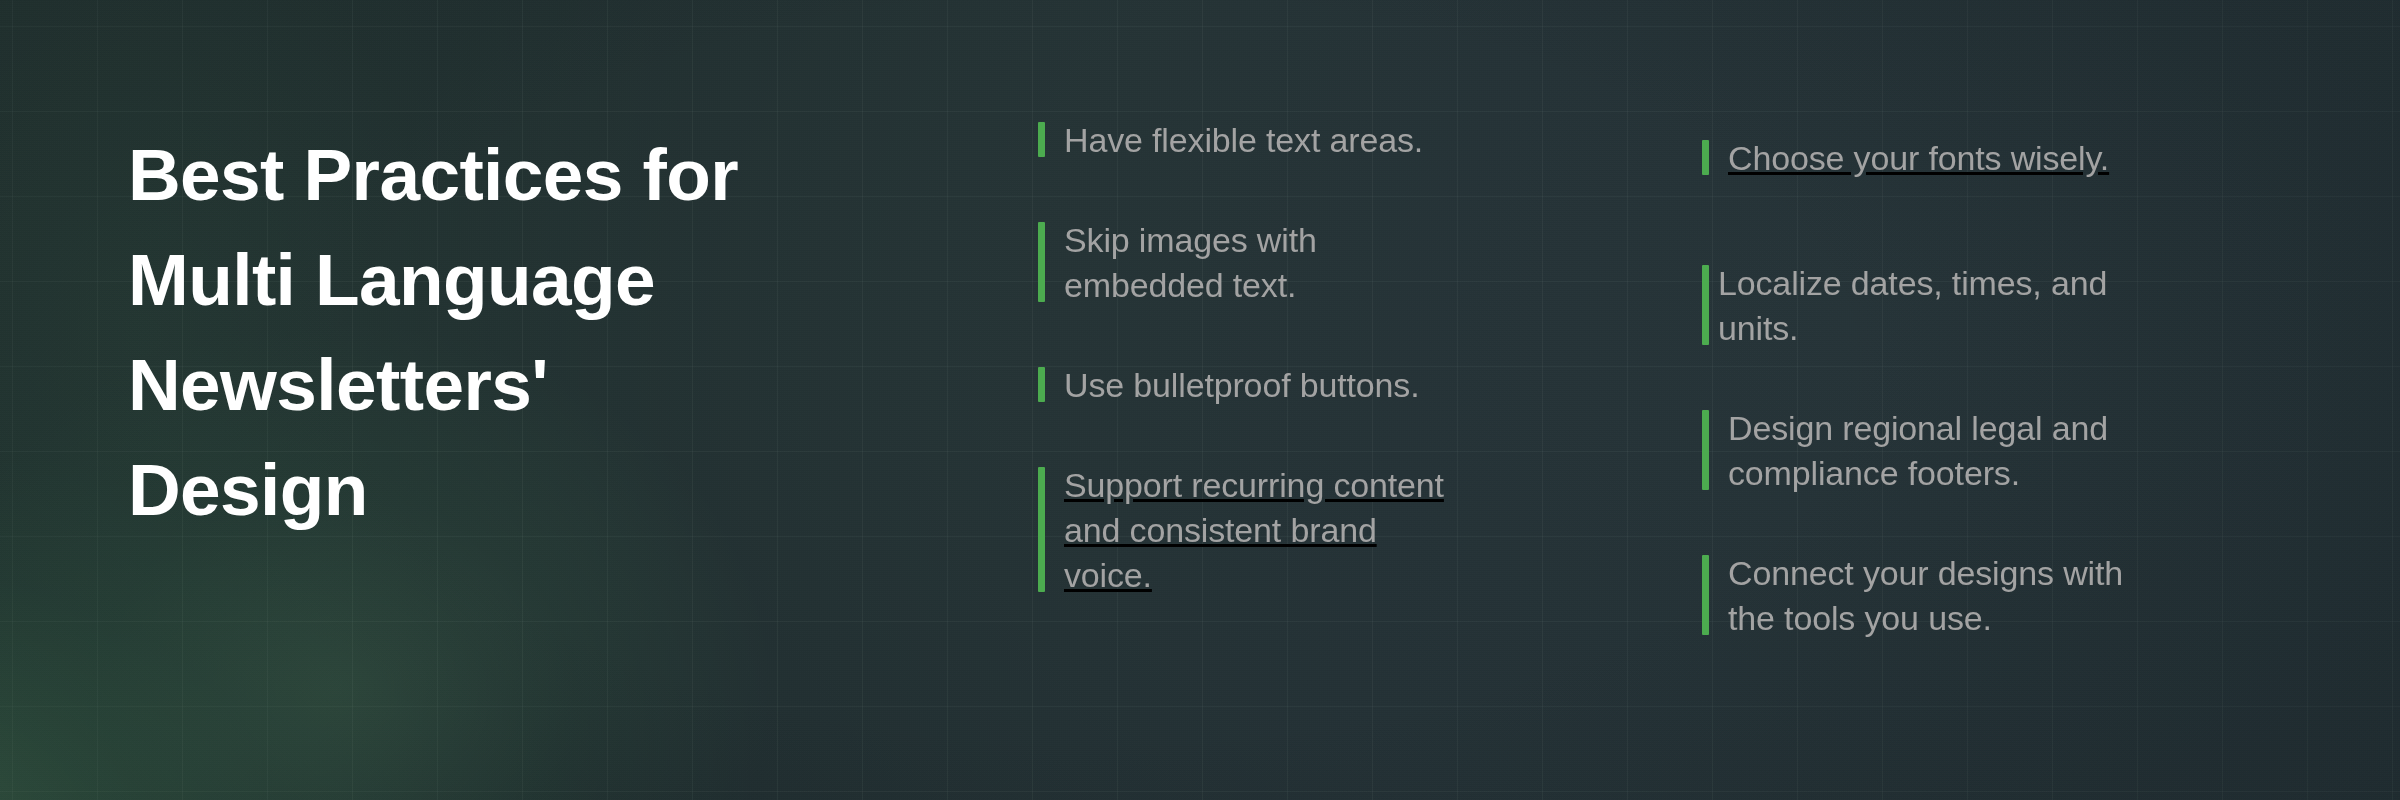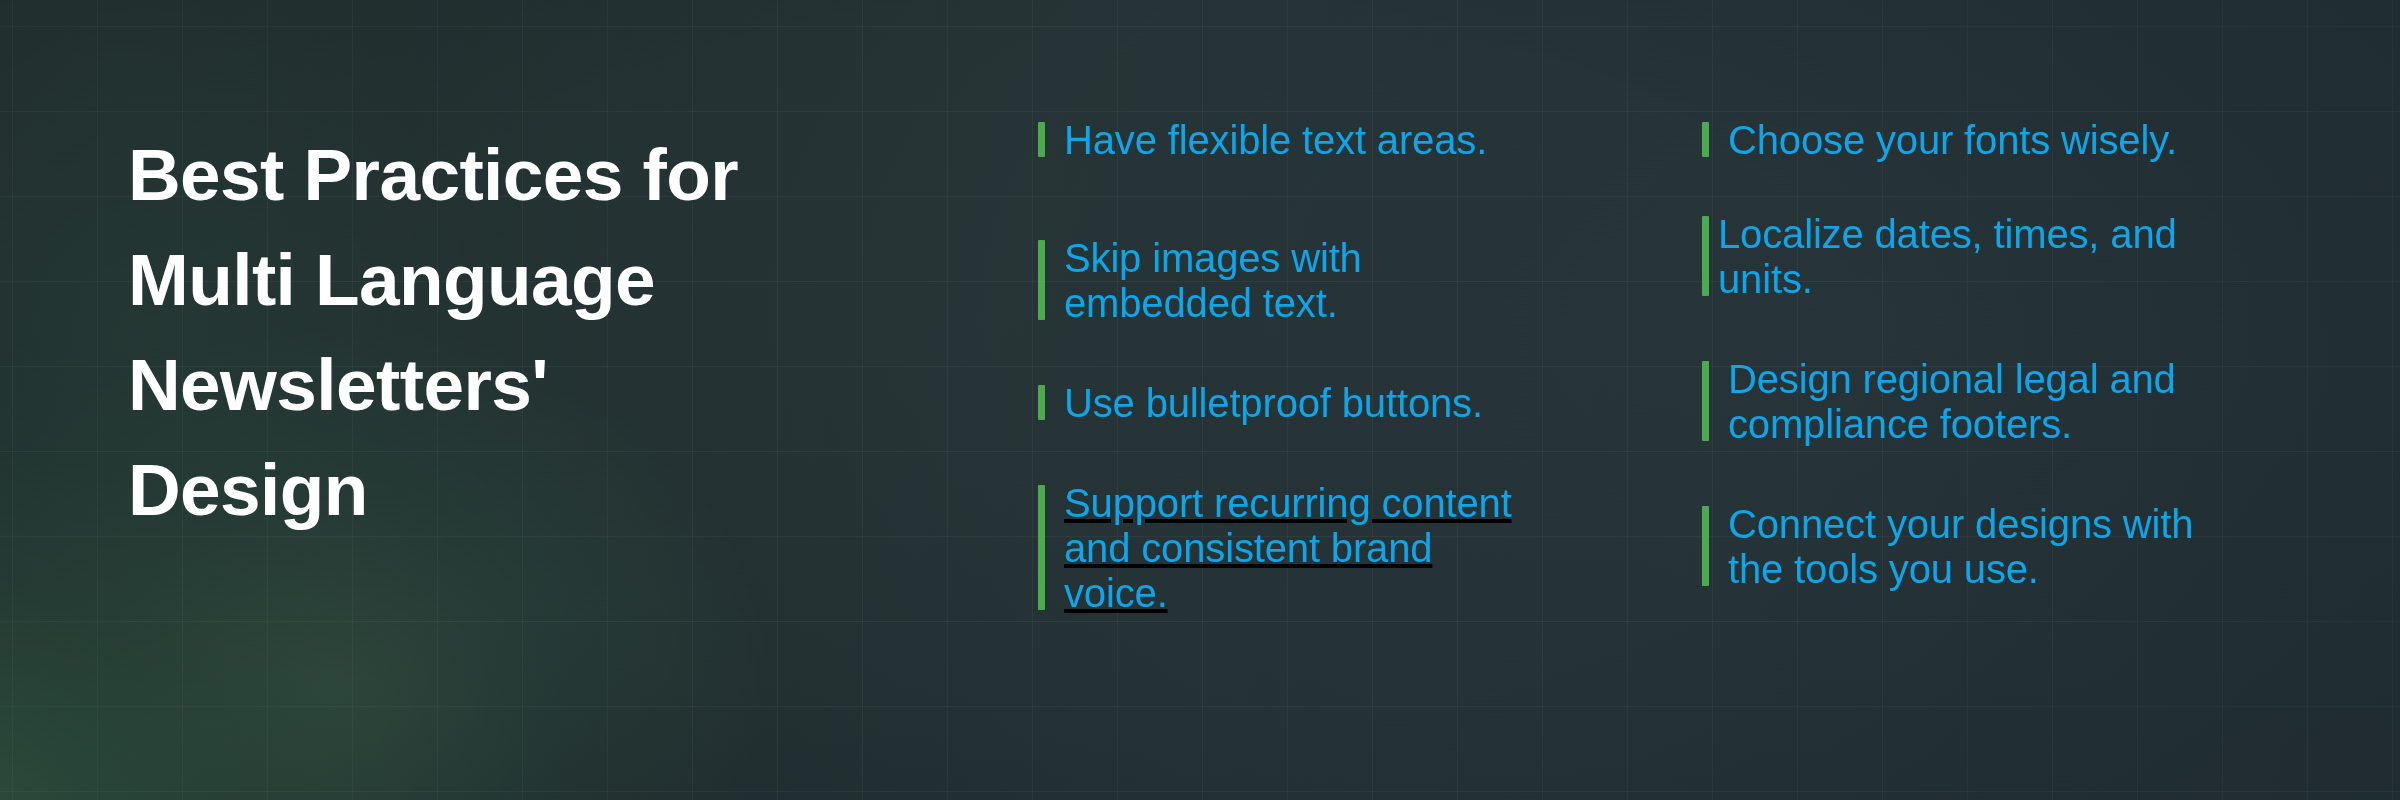--- a/index.html
+++ b/index.html
@@ -142,37 +142,37 @@
   .tip-bar {
     position: absolute;
     left: 0;
     top: 4px;
     bottom: 6px;
     width: 7px;
     border-radius: 1px;
     background: #4cab4f;
   }
   .tip-text {
-    color: #0ea5e9;
+    color: #a3a3a3;
     font-family: "Liberation Sans", sans-serif;
     font-weight: 400;
-    font-size: 40px;
+    font-size: 34px;
     line-height: 45px;
     letter-spacing: -0.15px;
     white-space: pre-line;
   }
 
   
   .col-mid   .tip:nth-child(1) { margin-top: 0px;  }
-  .col-mid   .tip:nth-child(2) { margin-top: 73px; }
+  .col-mid   .tip:nth-child(2) { margin-top: 55px; }
   .col-mid   .tip:nth-child(3) { margin-top: 55px; text-align: right; }
   .col-mid   .tip:nth-child(4) { margin-top: 55px; text-decoration: underline; }
 
-  .col-right .tip:nth-child(1) { margin-top: 0px;  }
-  .col-right .tip:nth-child(2) { margin-top: 49px; padding-left: 16px; }
+  .col-right .tip:nth-child(1) { margin-top: 18px; text-decoration: underline;  }
+  .col-right .tip:nth-child(2) { margin-top: 80px; padding-left: 16px; }
   .col-right .tip:nth-child(3) { margin-top: 55px; }
   .col-right .tip:nth-child(4) { margin-top: 55px; align-items: center; }
 </style>
 </head>
 <body>
 
 <div id="slide">
 
   <div class="bg-base"></div>
   <div class="bg-glow-a"></div>

